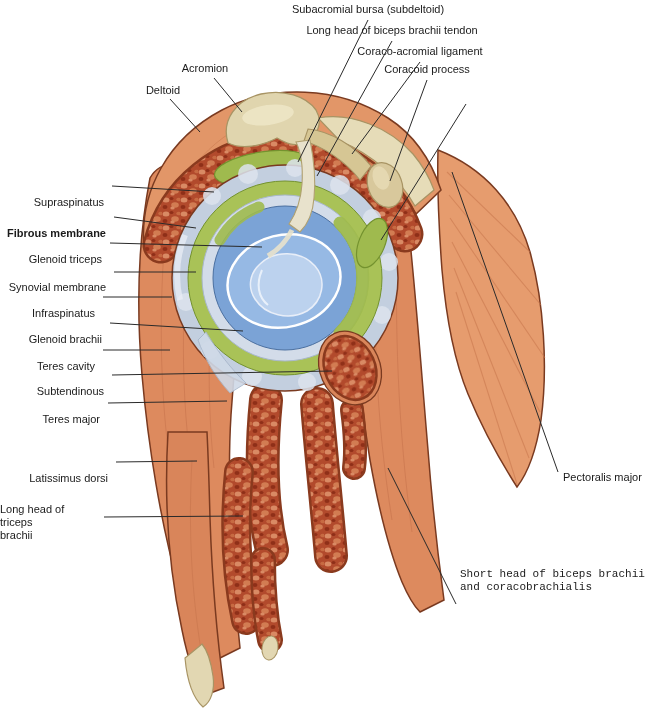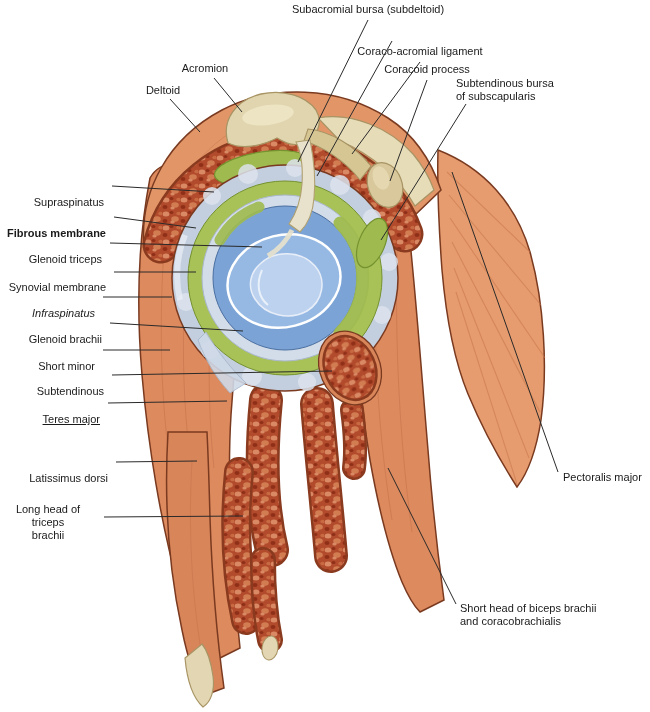--- a/index.html
+++ b/index.html
@@ -2,21 +2,21 @@
 <html><head>
 <meta charset="utf-8">
 <style>
   html,body{margin:0;padding:0;background:#fff;}
   .stage{position:relative;width:646px;height:712px;background:#ffffff;
          font-family:"Liberation Sans",sans-serif;overflow:hidden;}
   .stage svg{position:absolute;left:0;top:0;}
   .lbl{position:absolute;font-size:11px;line-height:13px;color:#1a1a1a;}
   .lbl.c{transform:translateX(-50%);white-space:nowrap;text-align:center;}
   .lbl.r{text-align:right;white-space:nowrap;margin-top:16px;}
-  .lbl.rml{text-align:center;white-space:pre-line;}
+  .lbl.rml{text-align:left;white-space:pre-line;}
   .lbl.l{text-align:left;white-space:pre-line;}
 </style>
 </head>
 <body>
 
 <div class="stage">
 
   <svg width="650" height="712" viewBox="0 0 650 712">
     <defs>
       <pattern id="cut" width="18" height="14" patternUnits="userSpaceOnUse">
@@ -159,37 +159,36 @@
       <line x1="112" y1="375" x2="332" y2="371"></line>
       <line x1="108" y1="403" x2="227" y2="401"></line>
       <line x1="116" y1="462" x2="197" y2="461"></line>
       <line x1="104" y1="517" x2="243" y2="516"></line>
       <line x1="558" y1="472" x2="452" y2="172"></line>
       <line x1="456" y1="604" x2="388" y2="468"></line>
     </g>
   </svg>
 
   <div class="lbl c" style="left:368px;top:3px;">Subacromial bursa (subdeltoid)</div>
+  <div class="lbl c" style="left:392px;top:24px;">Long head of biceps brachii tendon</div>
   <div class="lbl c" style="left:420px;top:45px;">Coraco-acromial ligament</div>
   <div class="lbl c" style="left:427px;top:63px;">Coracoid process</div>
   <div class="lbl c" style="left:205px;top:62px;">Acromion</div>
   <div class="lbl c" style="left:163px;top:84px;text-align:center;">Deltoid</div>
-  <div class="lbl l" style="left:456px;top:77px;">Subtendinous bursa
-of subscapularis</div>
 
   <div class="lbl r" style="right:542px;top:180px;">Supraspinatus</div>
   <div class="lbl r" style="right:540px;top:211px;font-weight:bold;">Fibrous membrane</div>
   <div class="lbl r" style="right:544px;top:237px;">Glenoid triceps</div>
   <div class="lbl r" style="right:540px;top:265px;">Synovial membrane</div>
-  <div class="lbl r" style="right:551px;top:291px;font-style:italic;">Infraspinatus</div>
+  <div class="lbl r" style="right:551px;top:291px;">Infraspinatus</div>
   <div class="lbl r" style="right:544px;top:317px;">Glenoid brachii</div>
-  <div class="lbl r" style="right:551px;top:344px;">Short minor</div>
+  <div class="lbl r" style="right:551px;top:344px;">Teres cavity</div>
   <div class="lbl r" style="right:542px;top:369px;">Subtendinous</div>
-  <div class="lbl r" style="right:546px;top:397px;text-decoration:underline;">Teres major</div>
+  <div class="lbl r" style="right:546px;top:397px;">Teres major</div>
   <div class="lbl r" style="right:538px;top:456px;">Latissimus dorsi</div>
   <div class="lbl rml" style="right:550px;top:503px;">Long head of triceps
 brachii</div>
 
   <div class="lbl l" style="left:563px;top:471px;">Pectoralis major</div>
-  <div class="lbl l" style="left:460px;top:602px;">Short head of biceps brachii
+  <div class="lbl l" style="left:460px;top:568px;font-family:Liberation Mono, monospace;">Short head of biceps brachii
 and coracobrachialis</div>
 
 </div>
 
 </body></html>

